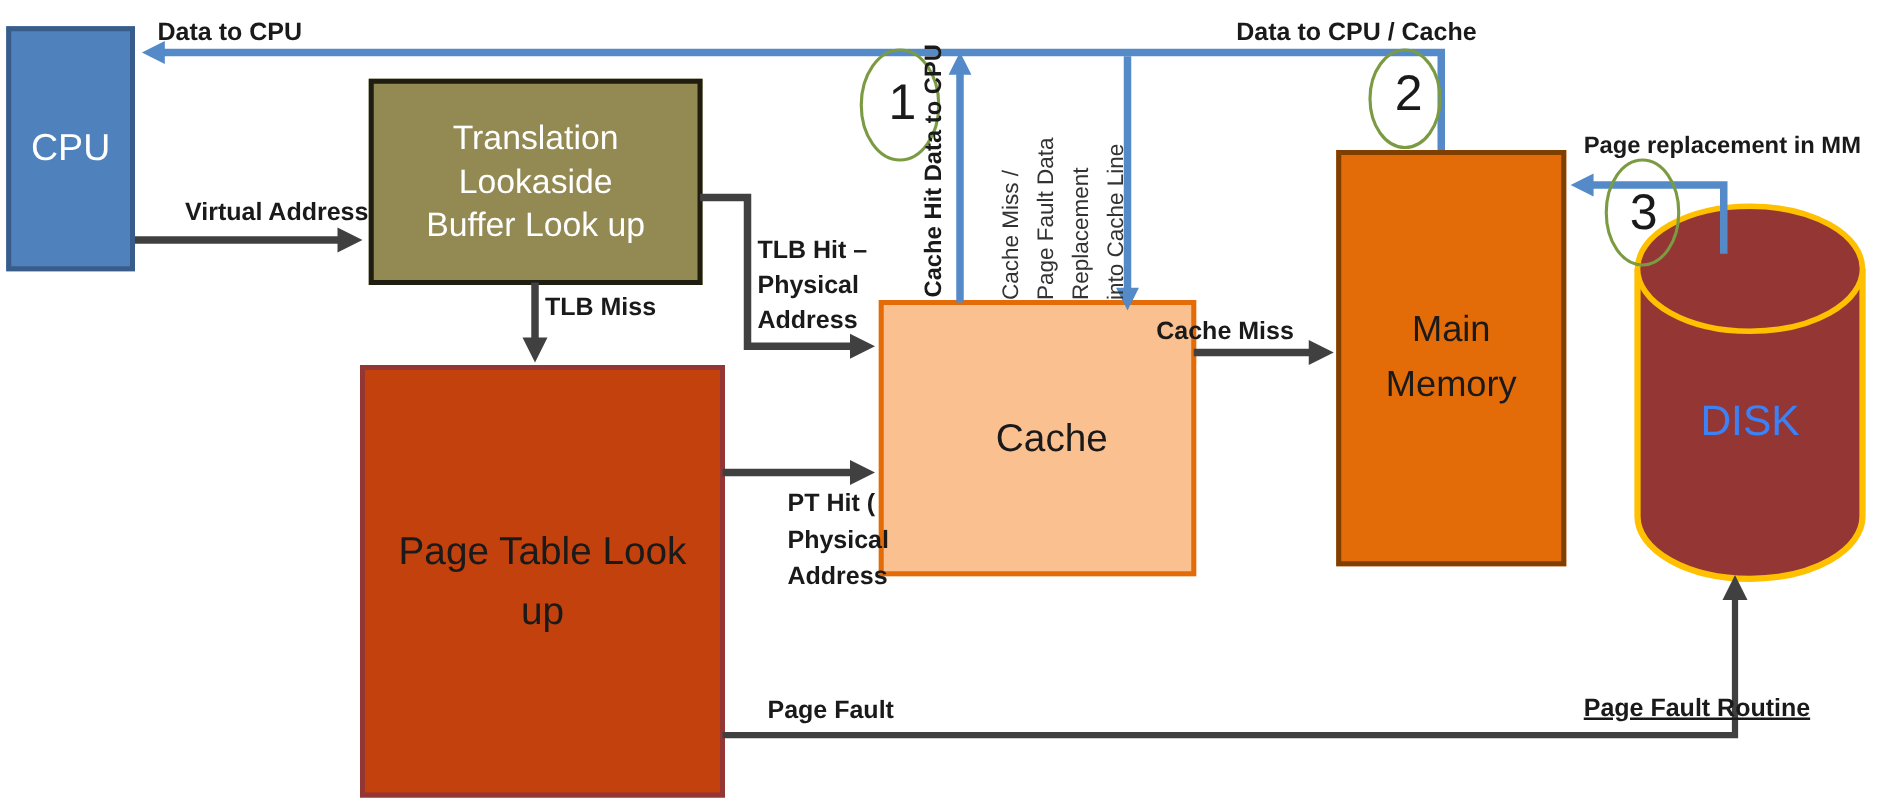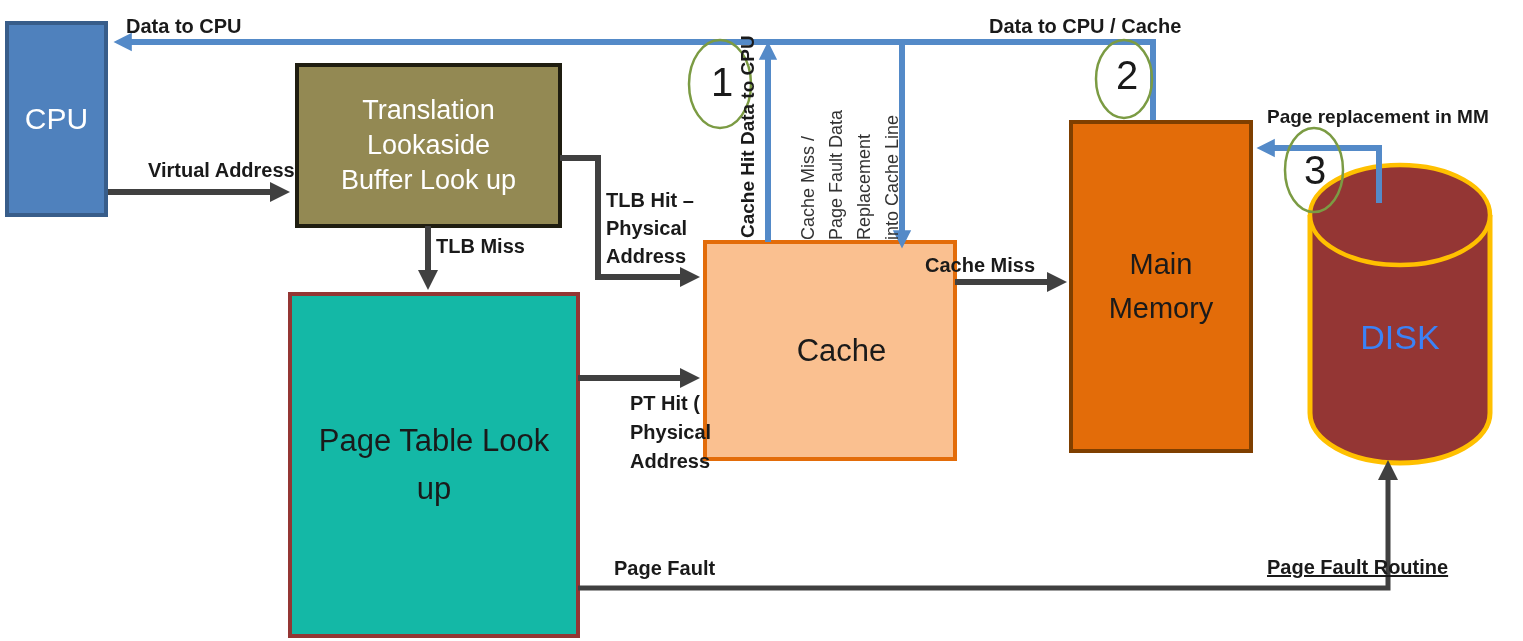--- a/index.html
+++ b/index.html
@@ -26,21 +26,21 @@
     background: #4F81BD; border: 4px solid #385D8A;
     color: #ffffff; font-size: 30px;
   }
   .tlb-box {
     left: 295px; top: 63px; width: 267px; height: 165px;
     background: #938953; border: 4px solid #1F1D10;
     color: #ffffff; font-size: 27px; line-height: 1.3;
   }
   .pt-box {
     left: 288px; top: 292px; width: 292px; height: 346px;
-    background: #14b8a6; border: 4px solid #943634;
+    background: #c2410c; border: 4px solid #943634;
     color: #1a1a1a; font-size: 31px; line-height: 1.55;
   }
   .cache-box {
     left: 703px; top: 240px; width: 254px; height: 221px;
     background: #FAC090; border: 4px solid #E36C09;
     color: #1a1a1a; font-size: 31px; padding-left: 23px;
   }
   .mm-box {
     left: 1069px; top: 120px; width: 184px; height: 333px;
     background: #E36C09; border: 4px solid #7F3F00;

